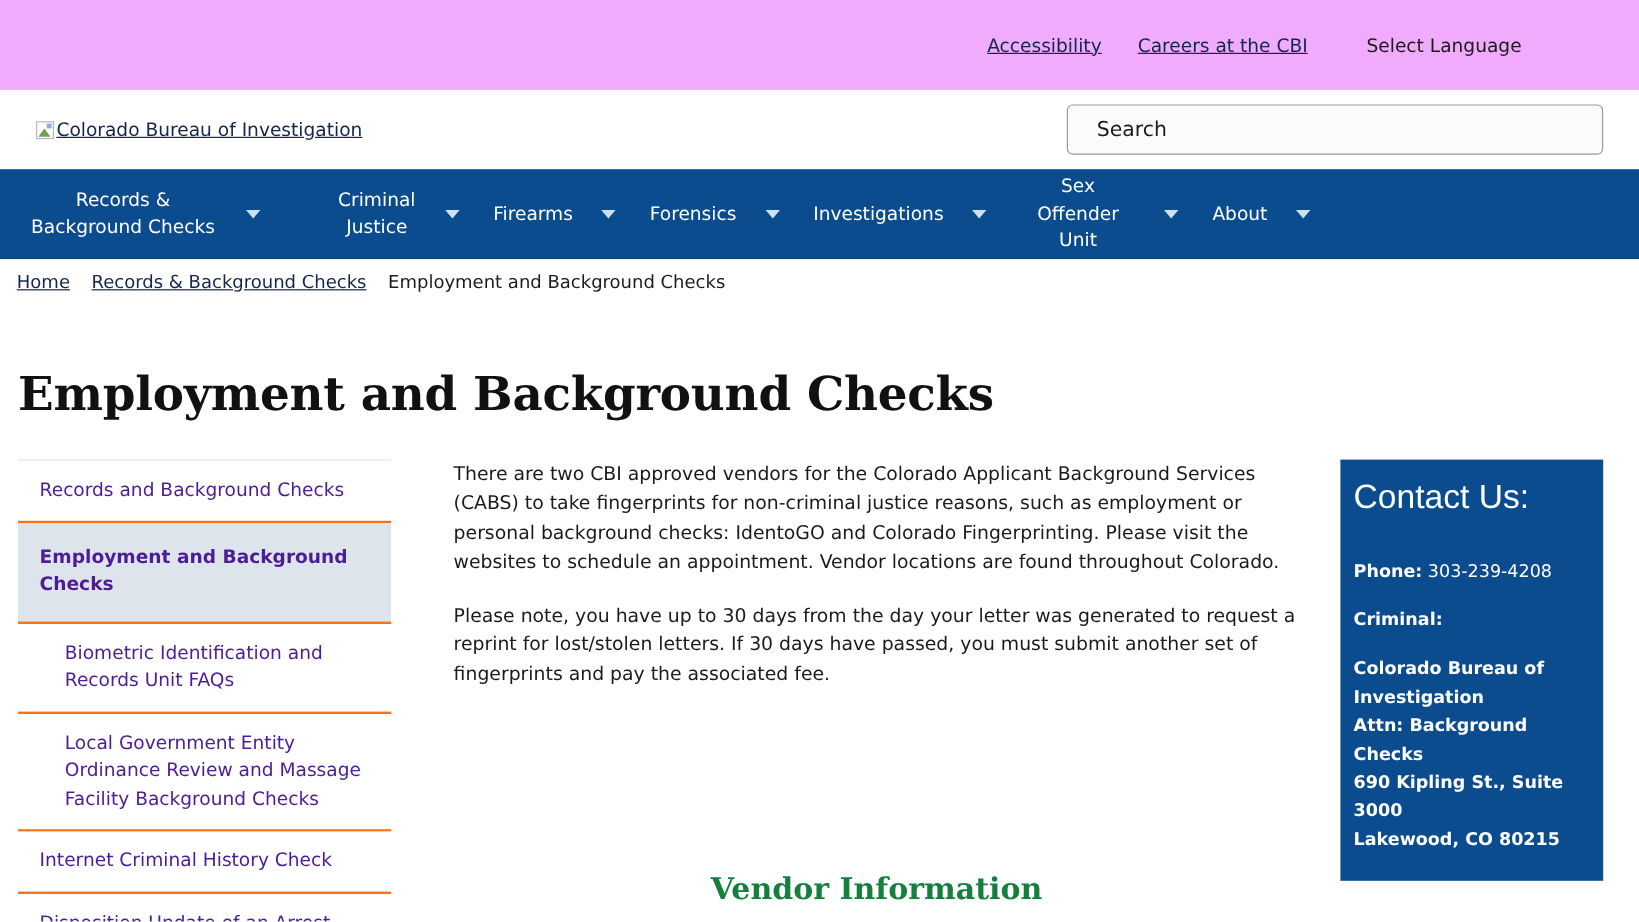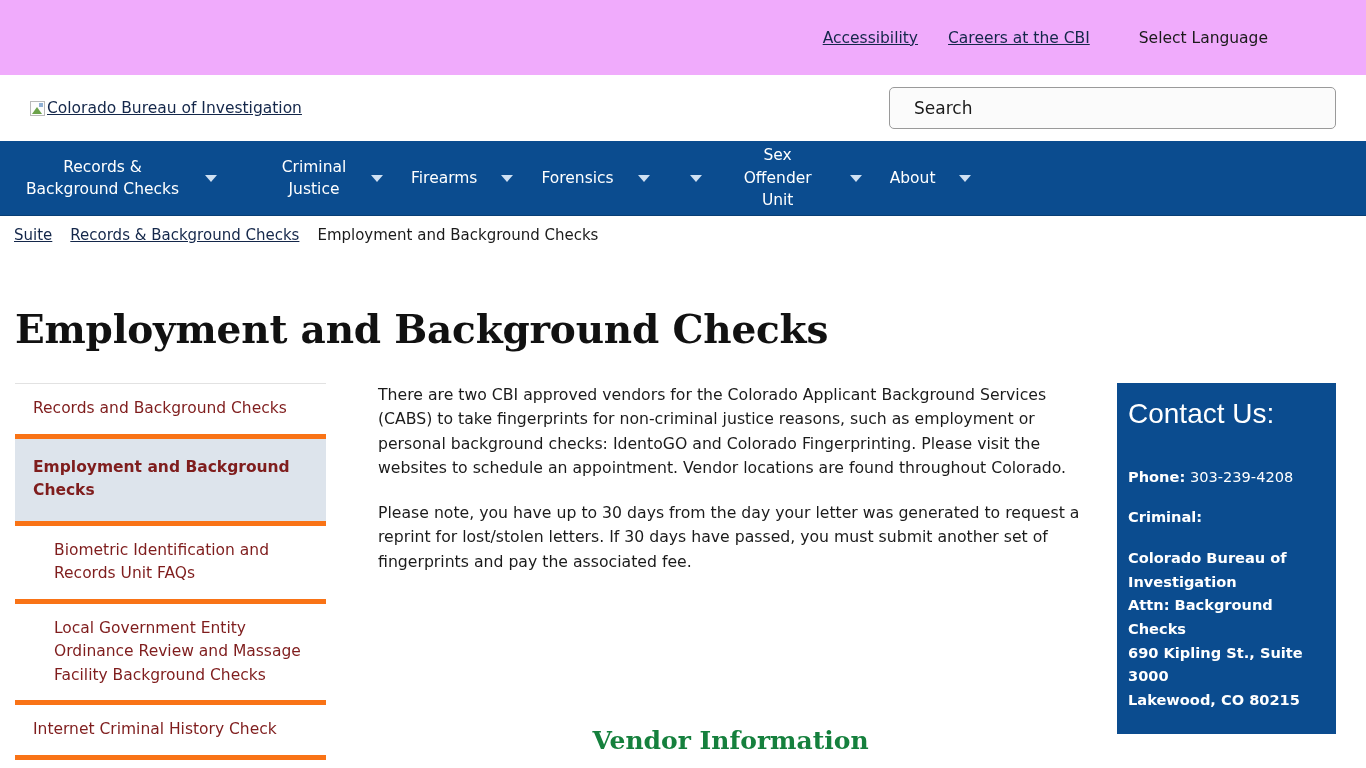--- a/index.html
+++ b/index.html
@@ -176,25 +176,25 @@
   }
 
   
   .sidebar {
     width: 311px;
     margin-left: 15px;
     flex: none;
     border-top: 1px solid #e2e2e2;
   }
   .side-item {
-    border-bottom: 5px solid #f97316;
+    border-bottom: 2px solid #f97316;
     padding: 13px 16px 13px 18px;
     font-size: 15.5px;
     line-height: 1.52;
-    color: #7f1d1d;
+    color: #4c1d95;
     cursor: pointer;
     background: #ffffff;
   }
   .side-item.level-1 { padding-left: 18px; }
   .side-item.level-2 { padding-left: 39px; }
   .side-item.active {
     background: #dde4ec;
     font-weight: bold;
     padding-top: 17px;
     padding-bottom: 18px;
@@ -291,39 +291,42 @@
   </div>
   <div class="nav-caret">
       <span></span>
     </div>
   <div class="nav-item">
     <span class="nav-label">Forensics</span>
   </div>
   <div class="nav-caret">
       <span></span>
     </div>
+  <div class="nav-item">
+    <span class="nav-label">Investigations</span>
+  </div>
   <div class="nav-caret">
       <span></span>
     </div>
   <div class="nav-item" style="width:108px">
     <span class="nav-label">Sex Offender Unit</span>
   </div>
   <div class="nav-caret">
       <span></span>
     </div>
   <div class="nav-item">
     <span class="nav-label">About</span>
   </div>
   <div class="nav-caret">
       <span></span>
     </div>
 </nav>
 
 <div class="breadcrumb">
-  <a class="crumb-link">Suite</a>
+  <a class="crumb-link">Home</a>
   <span class="crumb-sep"></span>
   <a class="crumb-link">Records &amp; Background Checks</a>
   <span class="crumb-sep"></span>
   <span class="crumb-current">Employment and Background Checks</span>
 </div>
 
 <h1 class="page-title">Employment and Background Checks</h1>
 
 <div class="content-row">
 

